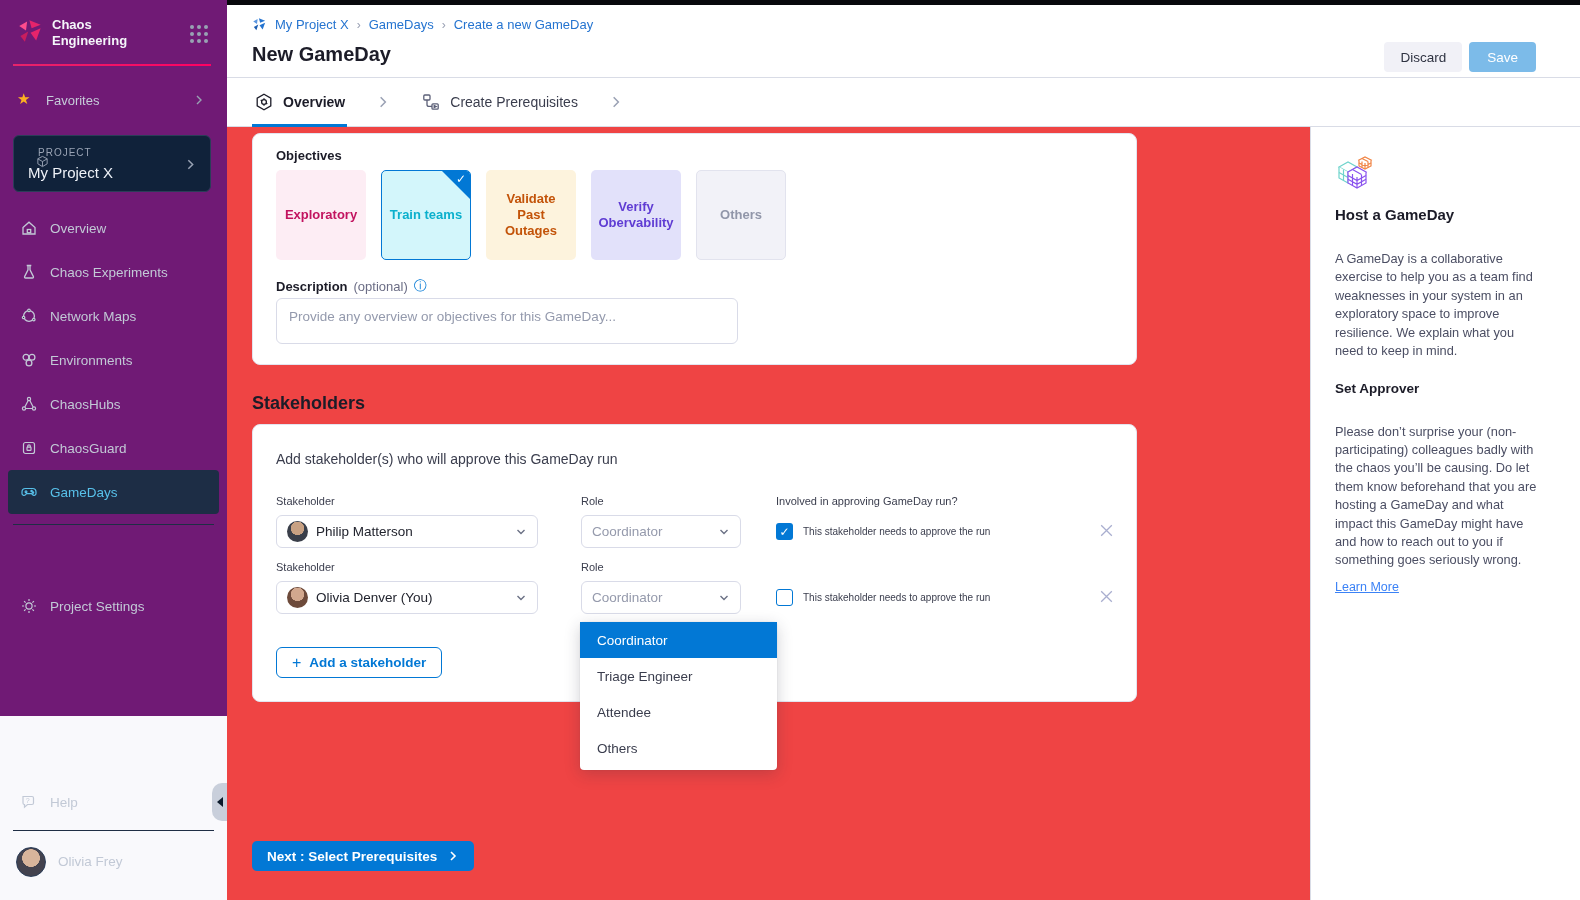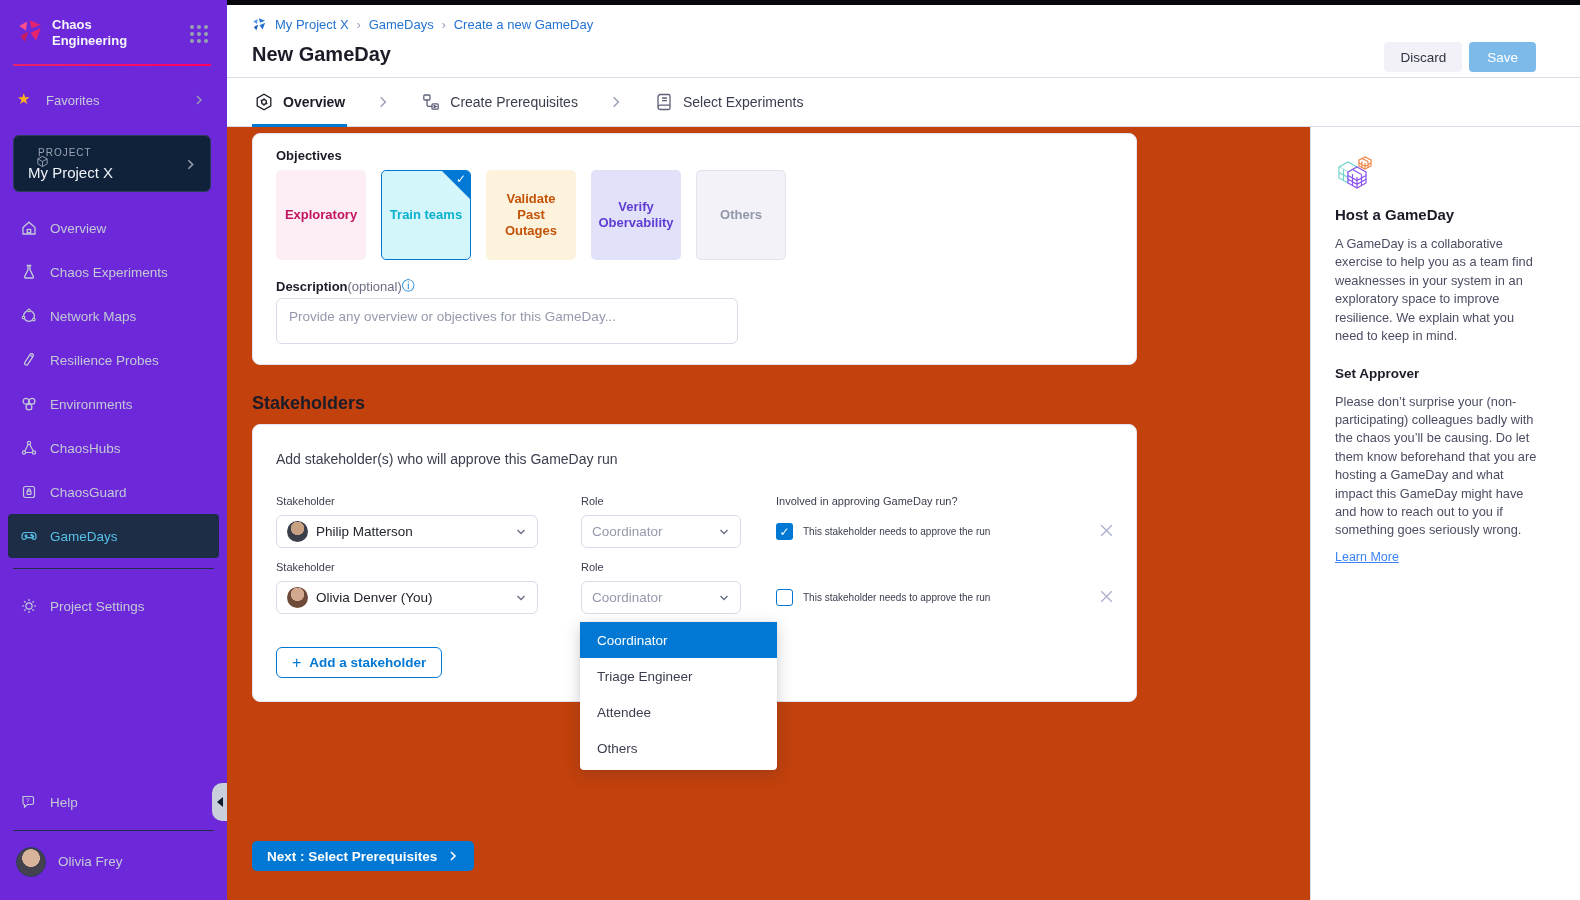--- a/index.html
+++ b/index.html
@@ -3,21 +3,21 @@
 <meta charset="utf-8">
 <style>
   * { margin:0; padding:0; box-sizing:border-box; }
   html,body { width:1580px; height:900px; overflow:hidden; background:#f9f9fc;
     font-family:"Liberation Sans","DejaVu Sans",sans-serif; }
 
   
   .topstrip { position:absolute; left:227px; right:0; top:0; height:5px; background:#07080c; }
 
   
-  .sidebar { position:absolute; left:0; top:0; width:227px; height:900px; background:#6d28d9; color:#c6ccd9; z-index:4; }
+  .sidebar { position:absolute; left:0; top:0; width:227px; height:716px; background:#701a75; color:#c6ccd9; z-index:4; }
   .brand { position:absolute; left:0; top:16px; width:227px; height:34px; }
   .brand .logo { position:absolute; left:17px; top:2px; }
   .brand .btxt { position:absolute; left:52px; top:1px; font-size:13px; font-weight:700; color:#f4f6fa; line-height:1.2; }
   .appgrid { position:absolute; right:19px; top:9px; display:grid; grid-template-columns:repeat(3,4px); gap:3px; cursor:pointer; }
   .appgrid i { width:4px; height:4px; border-radius:50%; background:#98a2b3; }
   .brandrule { position:absolute; left:13px; top:64px; width:198px; height:2px; background:linear-gradient(90deg,#e6246b,#ff0062); }
 
   .fav { position:absolute; left:0; top:88px; width:227px; height:26px; }
   .fav .star { position:absolute; left:17px; top:2px; font-size:15px; color:#fdb021; }
   .fav .lbl { position:absolute; left:46px; top:5px; font-size:13px; color:#c6ccd9; }
@@ -57,35 +57,35 @@
   .btn-save { height:30px; padding:0 18px; background:#7cbbe9; border:none; border-radius:4px; font-size:13.5px; font-weight:500; color:#fff; cursor:pointer; font-family:inherit; }
 
   
   .tabbar { position:absolute; left:227px; right:0; top:78px; height:49px; background:#fff; border-bottom:1px solid #d9dce6; display:flex; align-items:stretch; padding-left:25px; }
   .tab { display:flex; align-items:center; gap:9px; font-size:14px; color:#3a3d4d; cursor:pointer; position:relative; padding:0 2px; }
   .tab.active { font-weight:700; color:#1c1c28; }
   .tab.active::after { content:""; position:absolute; left:0; right:0; bottom:-1px; height:3px; background:#0278d5; }
   .tabsep { display:flex; align-items:center; margin:0 29px; }
 
   
-  .main { position:absolute; left:227px; top:127px; right:270px; bottom:0; background:#c2410c; }
+  .main { position:absolute; left:227px; top:127px; right:270px; bottom:0; background:#ef4444; }
   .card { position:absolute; background:#fff; border:1px solid #e3e4ef; border-radius:8px; }
   .card1 { left:25px; top:6px; width:885px; height:232px; }
   .obj-label { position:absolute; left:23px; top:14px; font-size:13px; font-weight:700; color:#1c1c28; }
   .obj-row { position:absolute; left:23px; top:36px; display:flex; gap:15px; }
   .obj-card { width:90px; height:90px; border-radius:5px; display:flex; align-items:center; justify-content:center;
     text-align:center; font-size:13px; font-weight:700; padding:5px; position:relative; cursor:pointer; line-height:1.25; }
   .o1 { background:#fdedf4; color:#c2135f; }
   .o2 { background:#d3f6fb; color:#0bb0cd; border:1px solid #0278d5; overflow:hidden; }
   .o3 { background:#fdf3dd; color:#c35309; }
   .o4 { background:#e2e1fa; color:#5f3cd3; }
   .o5 { background:#f2f2f8; color:#9196a9; border:1px solid #e2e3ee; }
   .obj-check { position:absolute; top:-1px; right:-1px; width:0; height:0; border-top:30px solid #0278d5; border-left:30px solid transparent; }
   .obj-tick { position:absolute; top:1px; right:4px; color:#fff; font-size:12px; font-weight:700; }
-  .desc-row { position:absolute; left:23px; top:143px; display:flex; align-items:center; font-size:13px; }
+  .desc-row { position:absolute; left:23px; top:143px; display:flex; align-items:center; gap:6px; font-size:13px; }
   .desc-b { font-weight:700; color:#1c1c28; }
   .desc-opt { color:#6b6d85; }
   .info-i { color:#0278d5; font-size:13px; cursor:pointer; }
   .desc-area { position:absolute; left:23px; top:164px; width:462px; height:46px; border:1px solid #d9dbe8; border-radius:6px;
     resize:none; font-family:inherit; font-size:13.5px; color:#22242e; padding:10px 12px; outline:none; }
   .desc-area::placeholder { color:#949aad; }
 
   .stake-heading { position:absolute; left:25px; top:266px; font-size:18px; font-weight:700; color:#1c1c28; }
   .card2 { left:25px; top:297px; width:885px; height:278px; }
   .intro { position:absolute; left:23px; top:26px; font-size:14px; color:#3a3d4d; }
@@ -111,21 +111,21 @@
   .rolemenu .mi { height:36px; display:flex; align-items:center; padding-left:17px; font-size:13.5px; color:#3a3d4d; cursor:pointer; }
   .rolemenu .mi.sel { background:#0278d5; color:#fff; }
 
   .next-btn { position:absolute; left:25px; top:714px; height:30px; display:inline-flex; align-items:center; gap:10px;
     padding:0 15px; background:#0278d5; border:none; border-radius:5px; color:#fff; font-size:13.5px; font-weight:700; cursor:pointer; font-family:inherit; }
 
   
   .rpanel { position:absolute; right:0; top:127px; width:270px; bottom:0; background:#fff; border-left:1px solid #d9dce6; padding:26px 36px 0 24px; }
   .rpanel h3 { font-size:15px; font-weight:700; color:#1c1c28; margin-top:17px; }
   .rpanel h4 { font-size:13.5px; font-weight:700; color:#1c1c28; margin-top:20px; }
-  .rpanel p { font-size:12.8px; color:#4b4e63; line-height:1.44; margin-top:12px; }
+  .rpanel p { font-size:12.8px; color:#4b4e63; line-height:1.44; margin-top:27px; }
   .rpanel .learn { display:inline-block; margin-top:10px; font-size:12.5px; color:#3b82f6; text-decoration:underline; cursor:pointer; }
 
   svg { display:block; }
 </style>
 </head>
 <body>
 
 <div class="topstrip"></div>
 
 <div class="sidebar">
@@ -195,27 +195,20 @@
       <span>Chaos Experiments</span>
     </div>
     <div class="nav-item">
       <svg width="18" height="18" viewBox="0 0 18 18" stroke="currentColor" stroke-width="1.3" fill="none">
         <circle cx="9" cy="9" r="5.4"></circle>
           <circle cx="9" cy="3.4" r="1.2" fill="#0c1a2b"></circle>
           <circle cx="3.6" cy="10.5" r="1.2" fill="#0c1a2b"></circle>
           <circle cx="13.8" cy="12.6" r="1.2" fill="#0c1a2b"></circle>
       </svg>
       <span>Network Maps</span>
-    </div>
-    <div class="nav-item">
-      <svg width="18" height="18" viewBox="0 0 18 18" stroke="currentColor" stroke-width="1.3" fill="none">
-        <rect x="7.2" y="1.8" width="3.6" height="13" rx="1.8" transform="rotate(33 9 8.3)"></rect>
-          <path d="M10.5 4.3 l2.2 1.5"></path>
-      </svg>
-      <span>Resilience Probes</span>
     </div>
     <div class="nav-item">
       <svg width="18" height="18" viewBox="0 0 18 18" stroke="currentColor" stroke-width="1.3" fill="none">
         <circle cx="6" cy="6.3" r="2.9"></circle>
           <circle cx="12" cy="6.3" r="2.9"></circle>
           <circle cx="9" cy="12" r="2.9"></circle>
       </svg>
       <span>Environments</span>
     </div>
     <div class="nav-item">
@@ -320,28 +313,20 @@
       <path d="M6 8 v4.4 a2 2 0 0 0 2 2 h3"></path>
         <path d="M13.2 13.5 l2 1 -2 1 z" fill="#5c6078"></path>
     </svg>
     <span>Create Prerequisites</span>
   </div>
   <span class="tabsep">
     <svg width="14" height="14" viewBox="0 0 12 12">
         <path d="M4 2 l4 4 -4 4" stroke="#9aa1b4" stroke-width="1.3" fill="none"></path>
       </svg>
   </span>
-  <div class="tab">
-    <svg width="20" height="20" viewBox="0 0 20 20" stroke="#5c6078" stroke-width="1.3" fill="none">
-      <path d="M6.5 2.5 h8 a1.5 1.5 0 0 1 1.5 1.5 v12 a1.5 1.5 0 0 1-1.5 1.5 h-8 A2.5 2.5 0 0 1 4 15 V5 a2.5 2.5 0 0 1 2.5-2.5 Z"></path>
-      <path d="M4 14.8 a2.2 2.2 0 0 1 2.2-1.6 H16"></path>
-        <path d="M8 6 h5 M8 8.7 h5"></path>
-    </svg>
-    <span>Select Experiments</span>
-  </div>
 </div>
 
 <div class="main">
 
   <div class="card card1">
     <div class="obj-label">Objectives</div>
     <div class="obj-row">
       <div class="obj-card o1">
         <span>Exploratory</span>
       </div>

